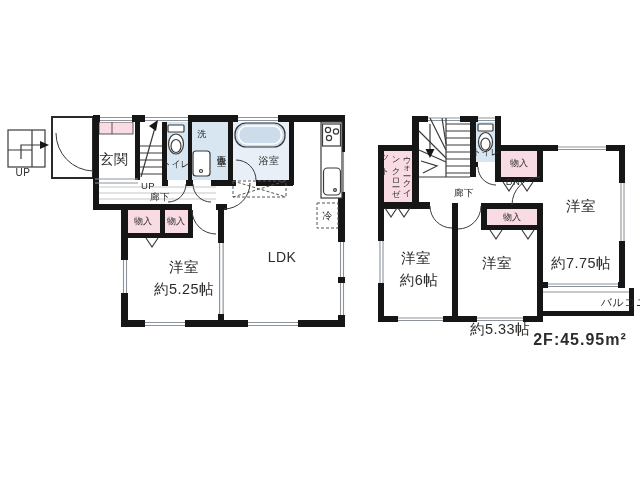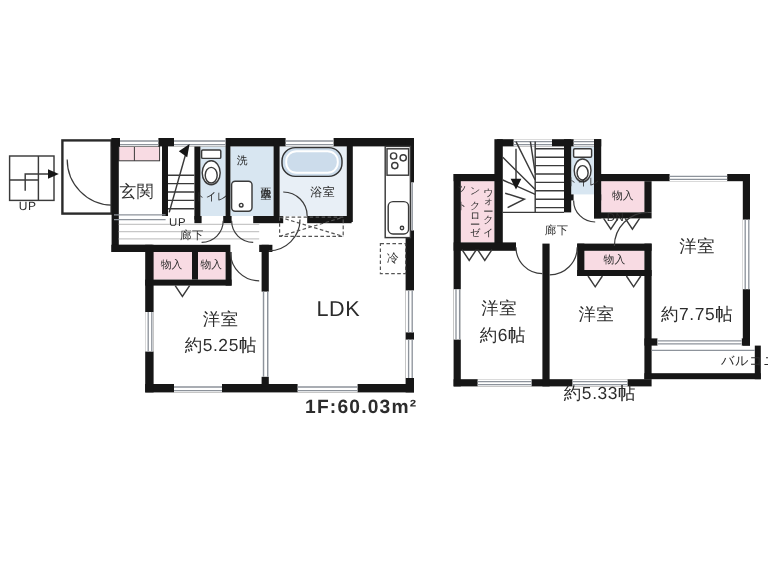--- a/index.html
+++ b/index.html
@@ -237,31 +237,31 @@
   <span class="lbl" style="left:202px;top:134px;font-size:9px;">洗</span>
   <span class="lbl v" style="left:221px;top:150px;font-size:9px;">洗面室</span>
   <span class="lbl" style="left:269px;top:161px;font-size:10px;text-align:center;">浴室</span>
   <span class="lbl" style="left:148px;top:186px;font-size:9.5px;">UP</span>
   <span class="lbl" style="left:160px;top:197px;font-size:9.5px;">廊下</span>
   <span class="lbl" style="left:23px;top:173px;font-size:10px;">UP</span>
   <span class="lbl" style="left:143px;top:221px;font-size:9px;letter-spacing:0;">物入</span>
   <span class="lbl" style="left:176px;top:221px;font-size:9px;letter-spacing:0;">物入</span>
   <span class="lbl" style="left:184px;top:267px;font-size:14.5px;">洋室</span>
   <span class="lbl" style="left:184px;top:289px;font-size:14.5px;">約5.25帖</span>
-  <span class="lbl" style="left:282px;top:257px;font-size:18px;">LDK</span>
+  <span class="lbl" style="left:282px;top:257px;font-size:14px;">LDK</span>
   <span class="lbl" style="left:327.5px;top:215.5px;font-size:10px;">冷</span>
-  <span class="lbl bold" style="left:301px;top:340px;font-size:16px;letter-spacing:1px;">1F:60.03m²</span>
 
   <span class="lbl v wic" style="left:396px;top:176px;font-size:8.5px;">ウォークインクローゼット</span>
   <span class="lbl" style="left:486px;top:152px;font-size:9px;letter-spacing:0;">トイレ</span>
   <span class="lbl" style="left:477px;top:182px;font-size:9.5px;margin-left:36px;">DN</span>
   <span class="lbl" style="left:464px;top:193px;font-size:9.5px;">廊下</span>
   <span class="lbl" style="left:519px;top:163px;font-size:9px;letter-spacing:0;">物入</span>
   <span class="lbl" style="left:512px;top:217px;font-size:9px;letter-spacing:0;">物入</span>
   <span class="lbl" style="left:416px;top:258px;font-size:14.5px;">洋室</span>
   <span class="lbl" style="left:419px;top:280px;font-size:14.5px;text-align:right;">約6帖</span>
   <span class="lbl" style="left:497px;top:263px;font-size:14.5px;">洋室</span>
   <span class="lbl" style="left:500px;top:286px;font-size:14.5px;margin-top:43px;">約5.33帖</span>
   <span class="lbl" style="left:581px;top:206px;font-size:14.5px;">洋室</span>
   <span class="lbl" style="left:581px;top:228px;font-size:14.5px;margin-top:35px;">約7.75帖</span>
   <span class="lbl" style="left:586px;top:302px;font-size:11px;margin-left:44px;">バルコニー</span>
+  <span class="lbl bold" style="left:580px;top:340px;font-size:16px;letter-spacing:1px;">2F:45.95m²</span>
 
 </div>
 
 </body></html>

